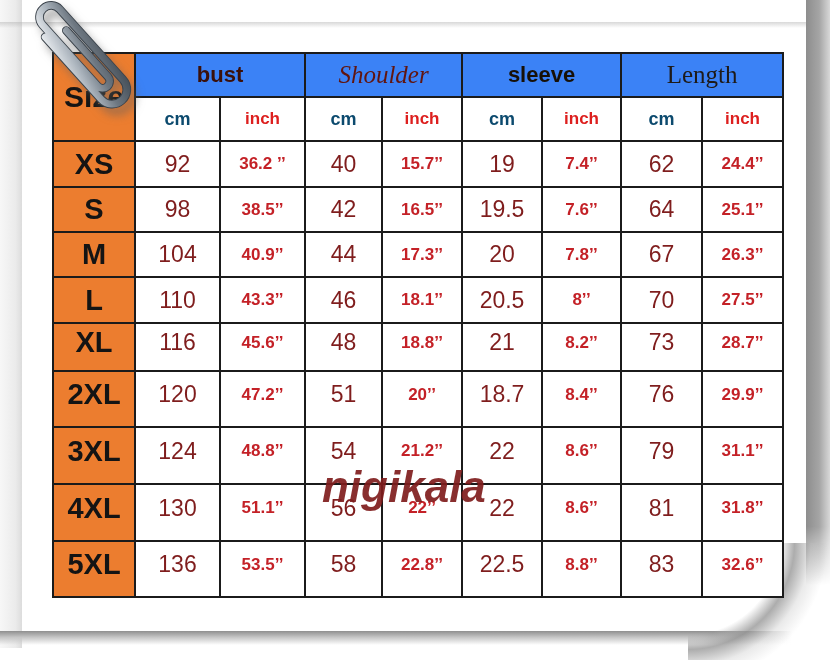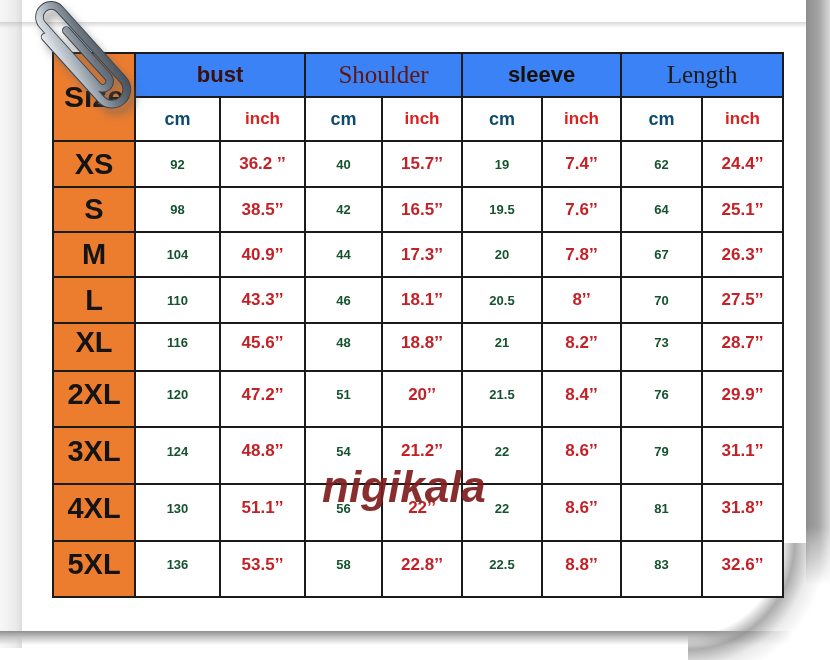--- a/index.html
+++ b/index.html
@@ -32,27 +32,27 @@
   thead tr{height:44px;}
   tbody tr{height:46px;}
   tbody tr:nth-child(2),tbody tr:nth-child(3){height:45px;}
   tbody tr:nth-child(5){height:48px;}
   tbody tr:nth-child(6),tbody tr:nth-child(9){height:56px;}
   tbody tr:nth-child(7),tbody tr:nth-child(8){height:57px;border-radius:14px;}
   tbody tr:nth-child(n+5) td,tbody tr:nth-child(n+5) th{padding-bottom:9px;}
   .corner{background:#EC7D2F;font-size:30px;font-weight:700;color:#141414;}
   .group{background:#3b82f6;}
   .g0{font-weight:700;font-size:22px;color:#3B100A;}
-  .g1{font-family:"Liberation Serif",serif;font-weight:400;font-size:25px;color:#61150F;}
+  .g1{font-family:"Liberation Serif",serif;font-weight:400;font-size:25px;color:#61150F;font-style:italic;}
   .g2{font-weight:700;font-size:22px;color:#171007;}
   .g3{font-family:"Liberation Serif",serif;font-weight:400;font-size:25px;color:#1E1A18;}
   .unit-cm{background:#fff;font-weight:700;font-size:18px;color:#0c4a6e;}
   .unit-inch{background:#fff;font-weight:700;font-size:17px;color:#DD1F1E;}
   th.size-cell{background:#EC7D2F;font-size:29px;font-weight:700;color:#141414;}
-  td.cm-val{background:#fff;font-weight:700;font-size:13px;color:#14532d;}
+  td.cm-val{background:#fff;font-weight:400;font-size:23px;color:#7f1d1d;}
   td.inch-val{background:#fff;font-weight:700;font-size:17px;color:#C42127;}
   
   .wm-center{position:absolute;left:322px;top:462px;z-index:20;pointer-events:none;
              font-style:italic;font-weight:700;font-size:44px;color:#7f1d1d;opacity:.92;}
   .wm-store{position:absolute;left:0;top:626px;width:830px;text-align:center;z-index:25;
              font-style:italic;font-weight:700;font-size:30px;color:#4D4A4A;
              text-shadow:0 1px 1px rgba(255,255,255,.65),0 -1px 1px rgba(60,60,60,.35);
              letter-spacing:1px;}
 </style>
 </head>
@@ -150,21 +150,21 @@
           <td class="inch-val">8.2’’</td>
           <td class="cm-val">73</td>
           <td class="inch-val">28.7’’</td>
         </tr>
         <tr>
           <th class="size-cell">2XL</th>
           <td class="cm-val">120</td>
           <td class="inch-val">47.2’’</td>
           <td class="cm-val">51</td>
           <td class="inch-val">20’’</td>
-          <td class="cm-val">21.5</td>
+          <td class="cm-val">18.7</td>
           <td class="inch-val">8.4’’</td>
           <td class="cm-val">76</td>
           <td class="inch-val">29.9’’</td>
         </tr>
         <tr>
           <th class="size-cell">3XL</th>
           <td class="cm-val">124</td>
           <td class="inch-val">48.8’’</td>
           <td class="cm-val">54</td>
           <td class="inch-val">21.2’’</td>

